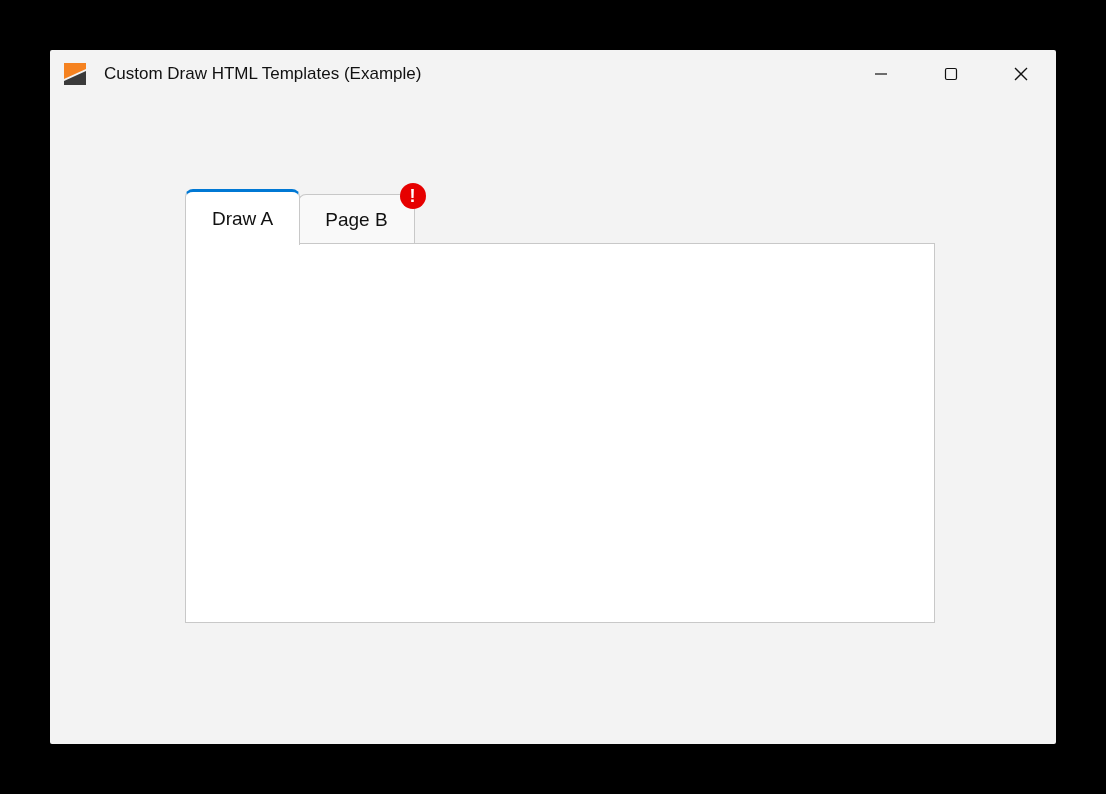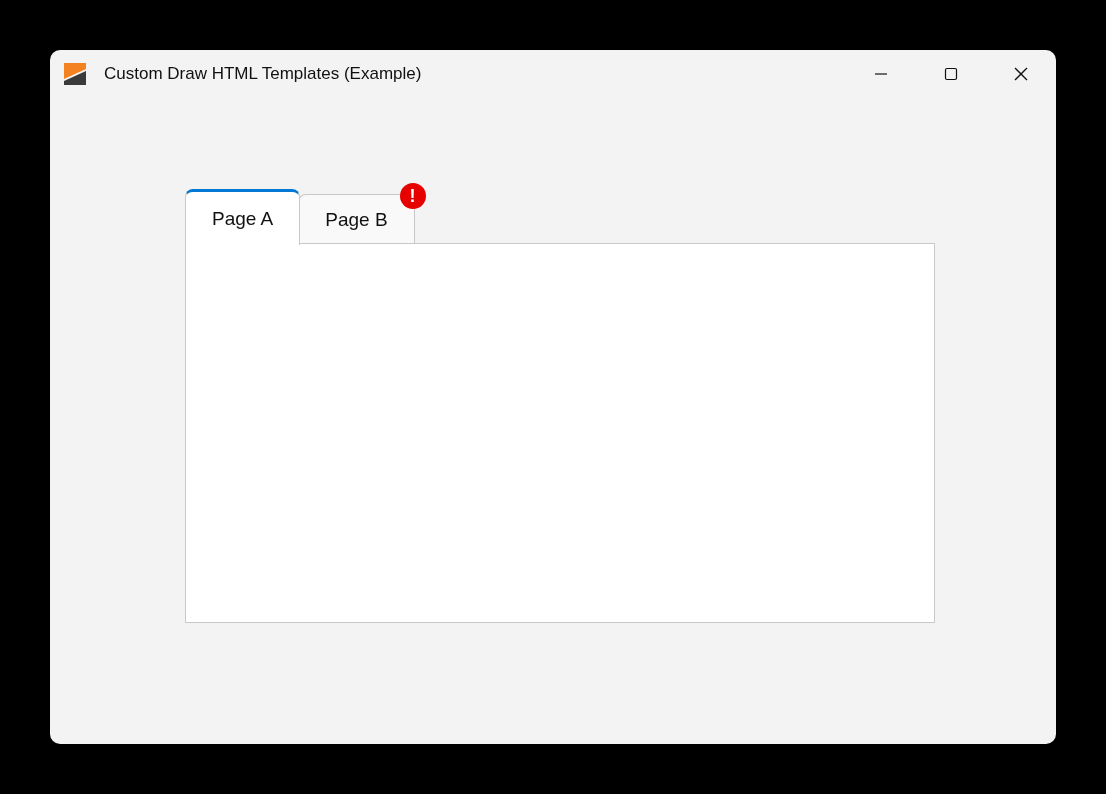--- a/index.html
+++ b/index.html
@@ -11,21 +11,21 @@
       overflow: hidden;
       position: relative;
     }
     .window {
       position: absolute;
       left: 50px;
       top: 50px;
       width: 1006px;
       height: 694px;
       background: #f3f3f3;
-      border-radius: 10px;
+      border-radius: 2px;
       box-shadow: 0 0 0 1px rgba(0,0,0,0.08);
       display: flex;
       flex-direction: column;
     }
     .titlebar {
       height: 48px;
       display: flex;
       align-items: center;
       padding-left: 14px;
       position: relative;
@@ -157,21 +157,21 @@
             <line x1="13" y1="1" x2="1" y2="13" stroke="#111" stroke-width="1.3"></line>
           </svg>
       </div>
     </div>
   </div>
 
   <div class="client-area">
     <div class="tab-control">
       <div class="tab-strip">
         <div class="tab active">
-          <span>Page A</span>
+          <span>Draw A</span>
         </div>
         <div class="tab inactive">
           <span>Page B</span>
           <span class="tab-badge">!</span>
         </div>
       </div>
       <div class="tab-page"></div>
     </div>
   </div>
 </div>

